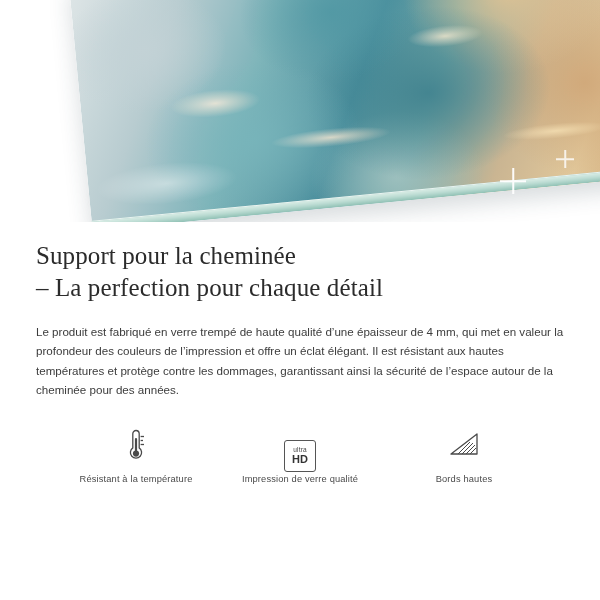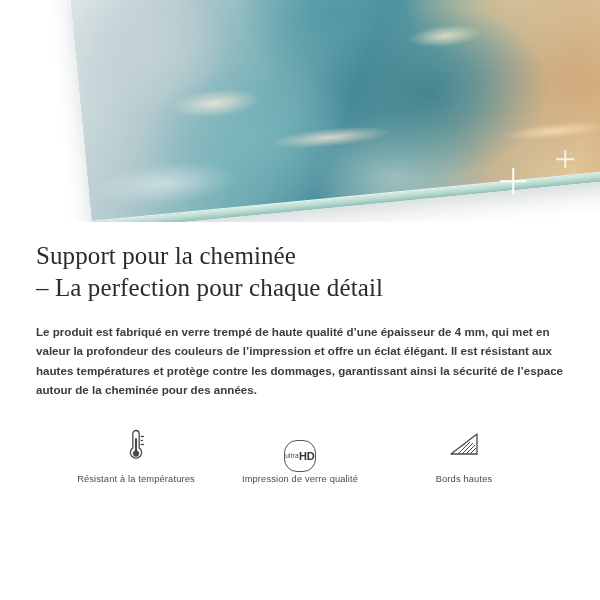--- a/index.html
+++ b/index.html
@@ -123,21 +123,20 @@
     margin: 18px 0 0 0;
     letter-spacing: 0.1px;
   }
   .headline .line2 { display: block; }
   .body-text {
     margin: 18px 0 0 0;
     font-size: 11.6px;
     line-height: 1.68;
     color: #3c3c3c;
     max-width: 528px;
-    font-weight: bold;
   }
 
   
   .features {
     margin-top: 22px;
     display: grid;
     grid-template-columns: repeat(3, 1fr);
     row-gap: 16px;
     padding: 0 18px 0 18px;
   }
@@ -157,23 +156,23 @@
   .feature-label {
     margin-top: 8px;
     font-size: 9.3px;
     color: #4a4a4a;
     letter-spacing: 0.15px;
   }
   .hd-badge {
     width: 30px;
     height: 30px;
     border: 1.4px solid #555;
-    border-radius: 13px;
+    border-radius: 3px;
     display: flex;
-    flex-direction: row;
+    flex-direction: column;
     align-items: center;
     justify-content: center;
     line-height: 1;
     margin-top: 24px;
   }
   .hd-badge .u { font-size: 6.5px; letter-spacing: 0.2px; color: #444; }
   .hd-badge .hd { font-size: 11px; font-weight: bold; color: #333; margin-top: 1px; }
 </style>
 </head>
 <body>
@@ -204,21 +203,21 @@
         <div class="feature-icon">
           <svg width="26" height="38" viewBox="0 0 26 38" fill="none" stroke="#4a4a4a" stroke-width="1.3">
             <path d="M13 5.5a3.2 3.2 0 0 0-3.2 3.2v14.2a5.6 5.6 0 1 0 6.4 0V8.7A3.2 3.2 0 0 0 13 5.5z"></path>
             <circle cx="13" cy="28.6" r="3.1" fill="#4a4a4a" stroke="none"></circle>
             <rect x="11.9" y="13" width="2.2" height="14" rx="1.1" fill="#4a4a4a" stroke="none"></rect>
             <line x1="17.6" y1="11.5" x2="21" y2="11.5"></line>
             <line x1="17.6" y1="15.5" x2="20" y2="15.5"></line>
             <line x1="17.6" y1="19.5" x2="21" y2="19.5"></line>
           </svg>
         </div>
-        <div class="feature-label">Résistant à la températures</div>
+        <div class="feature-label">Résistant à la température</div>
       </div>
 
       <div class="feature">
         <div class="feature-icon">
           <div class="hd-badge">
             <span class="u">ultra</span>
             <span class="hd">HD</span>
           </div>
         </div>
         <div class="feature-label">Impression de verre qualité</div>

